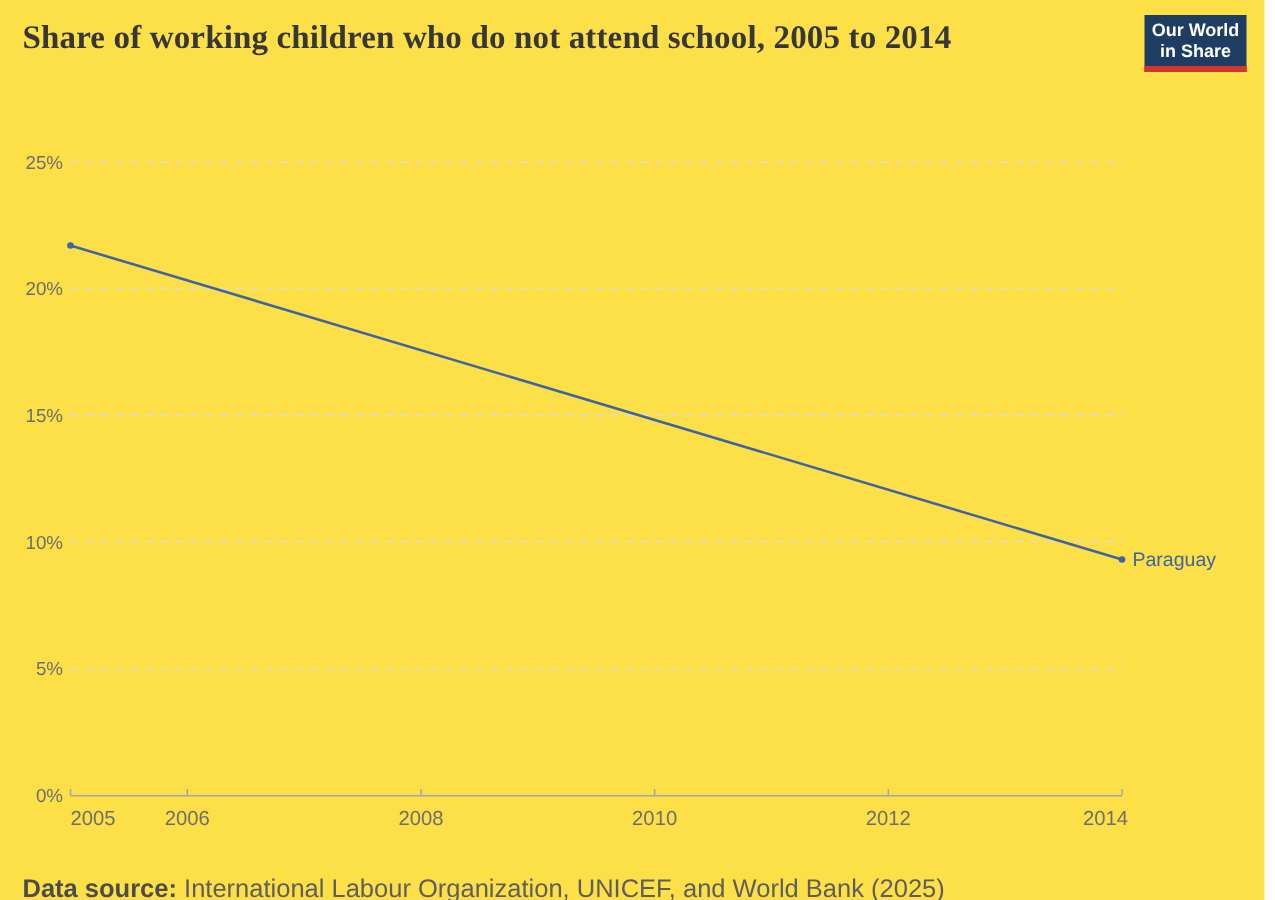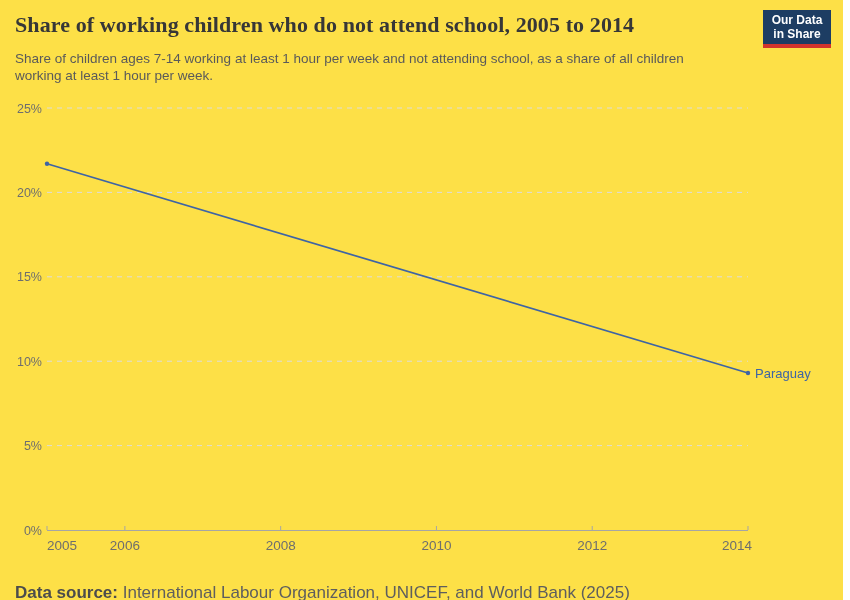--- a/index.html
+++ b/index.html
@@ -34,24 +34,23 @@
   }
   .footer .b{font-weight:700;color:#4c4c4c;}
 </style>
 </head>
 <body>
 
 <div class="page">
 
   <h1 class="chart-title">Share of working children who do not attend school, 2005 to 2014</h1>
 
-  <p class="chart-subtitle">Share of children ages 7-14 working at least 1 hour per week and not attending school, as a share of all children working at least 1 hour per week.</p>
 
   <div class="logo">
-    <span>Our Data</span>
+    <span>Our World</span>
     <span>in Share</span>
   </div>
 
   <svg id="chart" class="chart" width="850" height="600" viewBox="0 0 850 600">
       <text x="42" y="534.5" text-anchor="end" class="ytick">0%</text>
       <line x1="47" x2="748" y1="445.6" y2="445.6" stroke="#dcdcdc" stroke-width="1" stroke-dasharray="5 5"></line>
       <text x="42" y="450.1" text-anchor="end" class="ytick">5%</text>
       <line x1="47" x2="748" y1="361.2" y2="361.2" stroke="#dcdcdc" stroke-width="1" stroke-dasharray="5 5"></line>
       <text x="42" y="365.7" text-anchor="end" class="ytick">10%</text>
       <line x1="47" x2="748" y1="276.8" y2="276.8" stroke="#dcdcdc" stroke-width="1" stroke-dasharray="5 5"></line>

